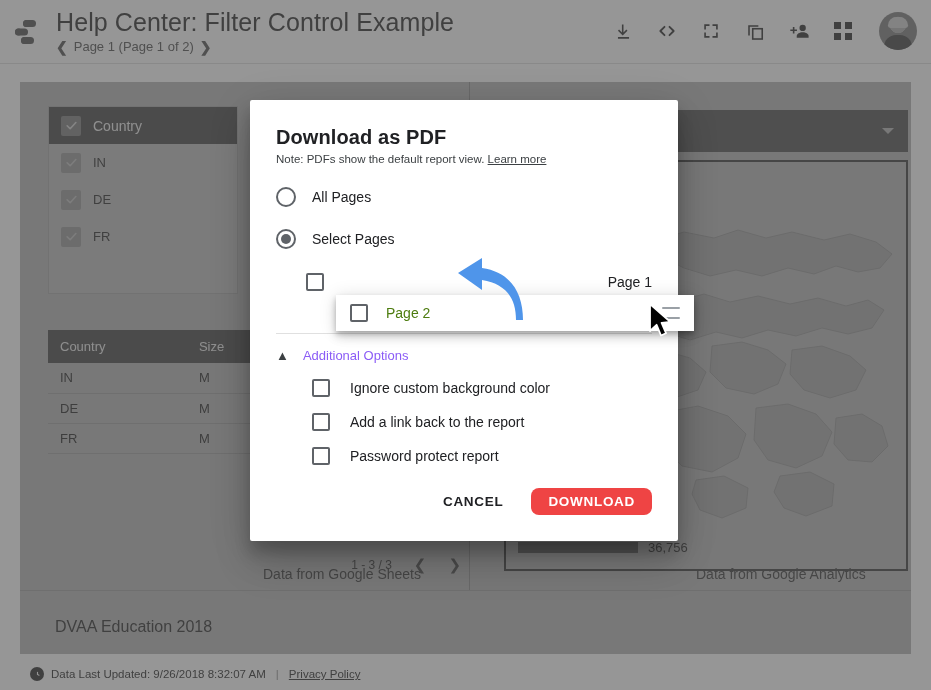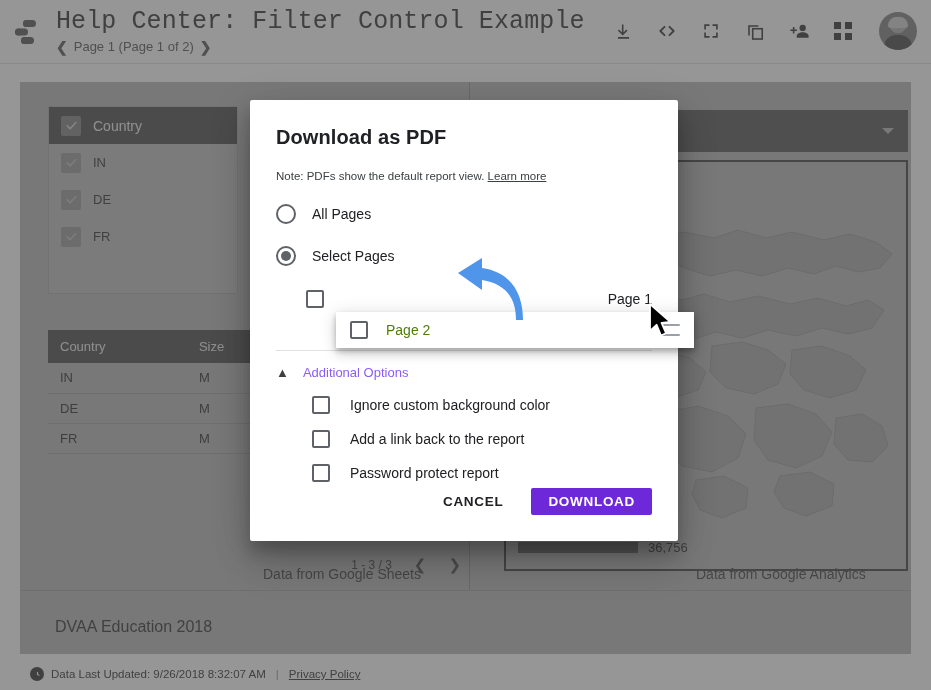--- a/index.html
+++ b/index.html
@@ -22,21 +22,21 @@
   .app-header {
     position: absolute; left: 0; top: 0; width: 931px; height: 64px;
     background: #ffffff; display: flex; align-items: flex-start;
     border-bottom: 1px solid #e4e4e4;
   }
   .logo-wrap { width: 56px; height: 64px; display: flex; align-items: center; justify-content: center; }
   .logo svg { display: block; }
   .title-block { padding-top: 7px; }
   .app-title {
     font-size: 25px; color: #3c4043; font-weight: 400; line-height: 30px;
-    letter-spacing: 0.1px; white-space: nowrap; font-family: Liberation Mono, monospace;
+    letter-spacing: 0.1px; white-space: nowrap;
   }
   .page-nav {
     display: flex; align-items: center; gap: 6px; margin-top: 2px;
     font-size: 13px; color: #5f6368;
   }
   .page-nav .chev { font-size: 14px; color: #5f6368; line-height: 1; font-weight: 700; }
   .header-actions {
     position: absolute; right: 14px; top: 12px;
     display: flex; align-items: center; gap: 20px;
   }
@@ -156,21 +156,21 @@
   #scrim { position: absolute; inset: 0; background: rgba(0,0,0,0.0); }
 
   
   .dialog {
     position: absolute; left: 250px; top: 100px; width: 428px; height: 441px;
     background: #ffffff; border-radius: 2px;
     box-shadow: 0 11px 15px rgba(0,0,0,.20), 0 9px 46px rgba(0,0,0,.12), 0 24px 38px rgba(0,0,0,.14);
     padding: 26px;
   }
   .dlg-title { font-size: 20px; font-weight: 700; color: #202124; letter-spacing: .1px; }
-  .dlg-note { margin-top: 21px; font-size: 11.5px; color: #3c4043; }
+  .dlg-note { margin-top: 4px; font-size: 11.5px; color: #3c4043; }
   .dlg-note a { color: #3c4043; text-decoration: underline; }
 
   .opt-row { display: flex; align-items: center; gap: 16px; margin-top: 22px; }
   .radio {
     width: 20px; height: 20px; border-radius: 50%; border: 2px solid #5f6368;
     flex: none; display: flex; align-items: center; justify-content: center;
   }
   .radio.checked::after {
     content: ""; width: 10px; height: 10px; border-radius: 50%; background: #5f6368;
   }
@@ -209,23 +209,23 @@
 
   .dlg-actions {
     position: absolute; right: 26px; bottom: 22px; display: flex; align-items: center; gap: 12px; justify-content: space-between;
   }
   .btn-text {
     background: none; border: none; font-family: inherit;
     font-size: 13.5px; font-weight: 700; color: #202124; letter-spacing: .7px;
     padding: 10px 16px; cursor: pointer;
   }
   .btn-filled {
-    background: #6d28d9; border: none; font-family: inherit;
+    background: #ef4444; border: none; font-family: inherit;
     font-size: 13.5px; font-weight: 700; color: #ffffff; letter-spacing: .7px;
-    padding: 6px 17px; border-radius: 2px; cursor: pointer;
+    padding: 6px 17px; border-radius: 8px; cursor: pointer;
   }
 
   
   .anno-arrow { position: absolute; left: 452px; top: 258px; z-index: 9; pointer-events: none; }
   
   .cursor { position: absolute; left: 648px; top: 303px; z-index: 10; pointer-events: none; }
 </style>
 </head>
 <body>
 

